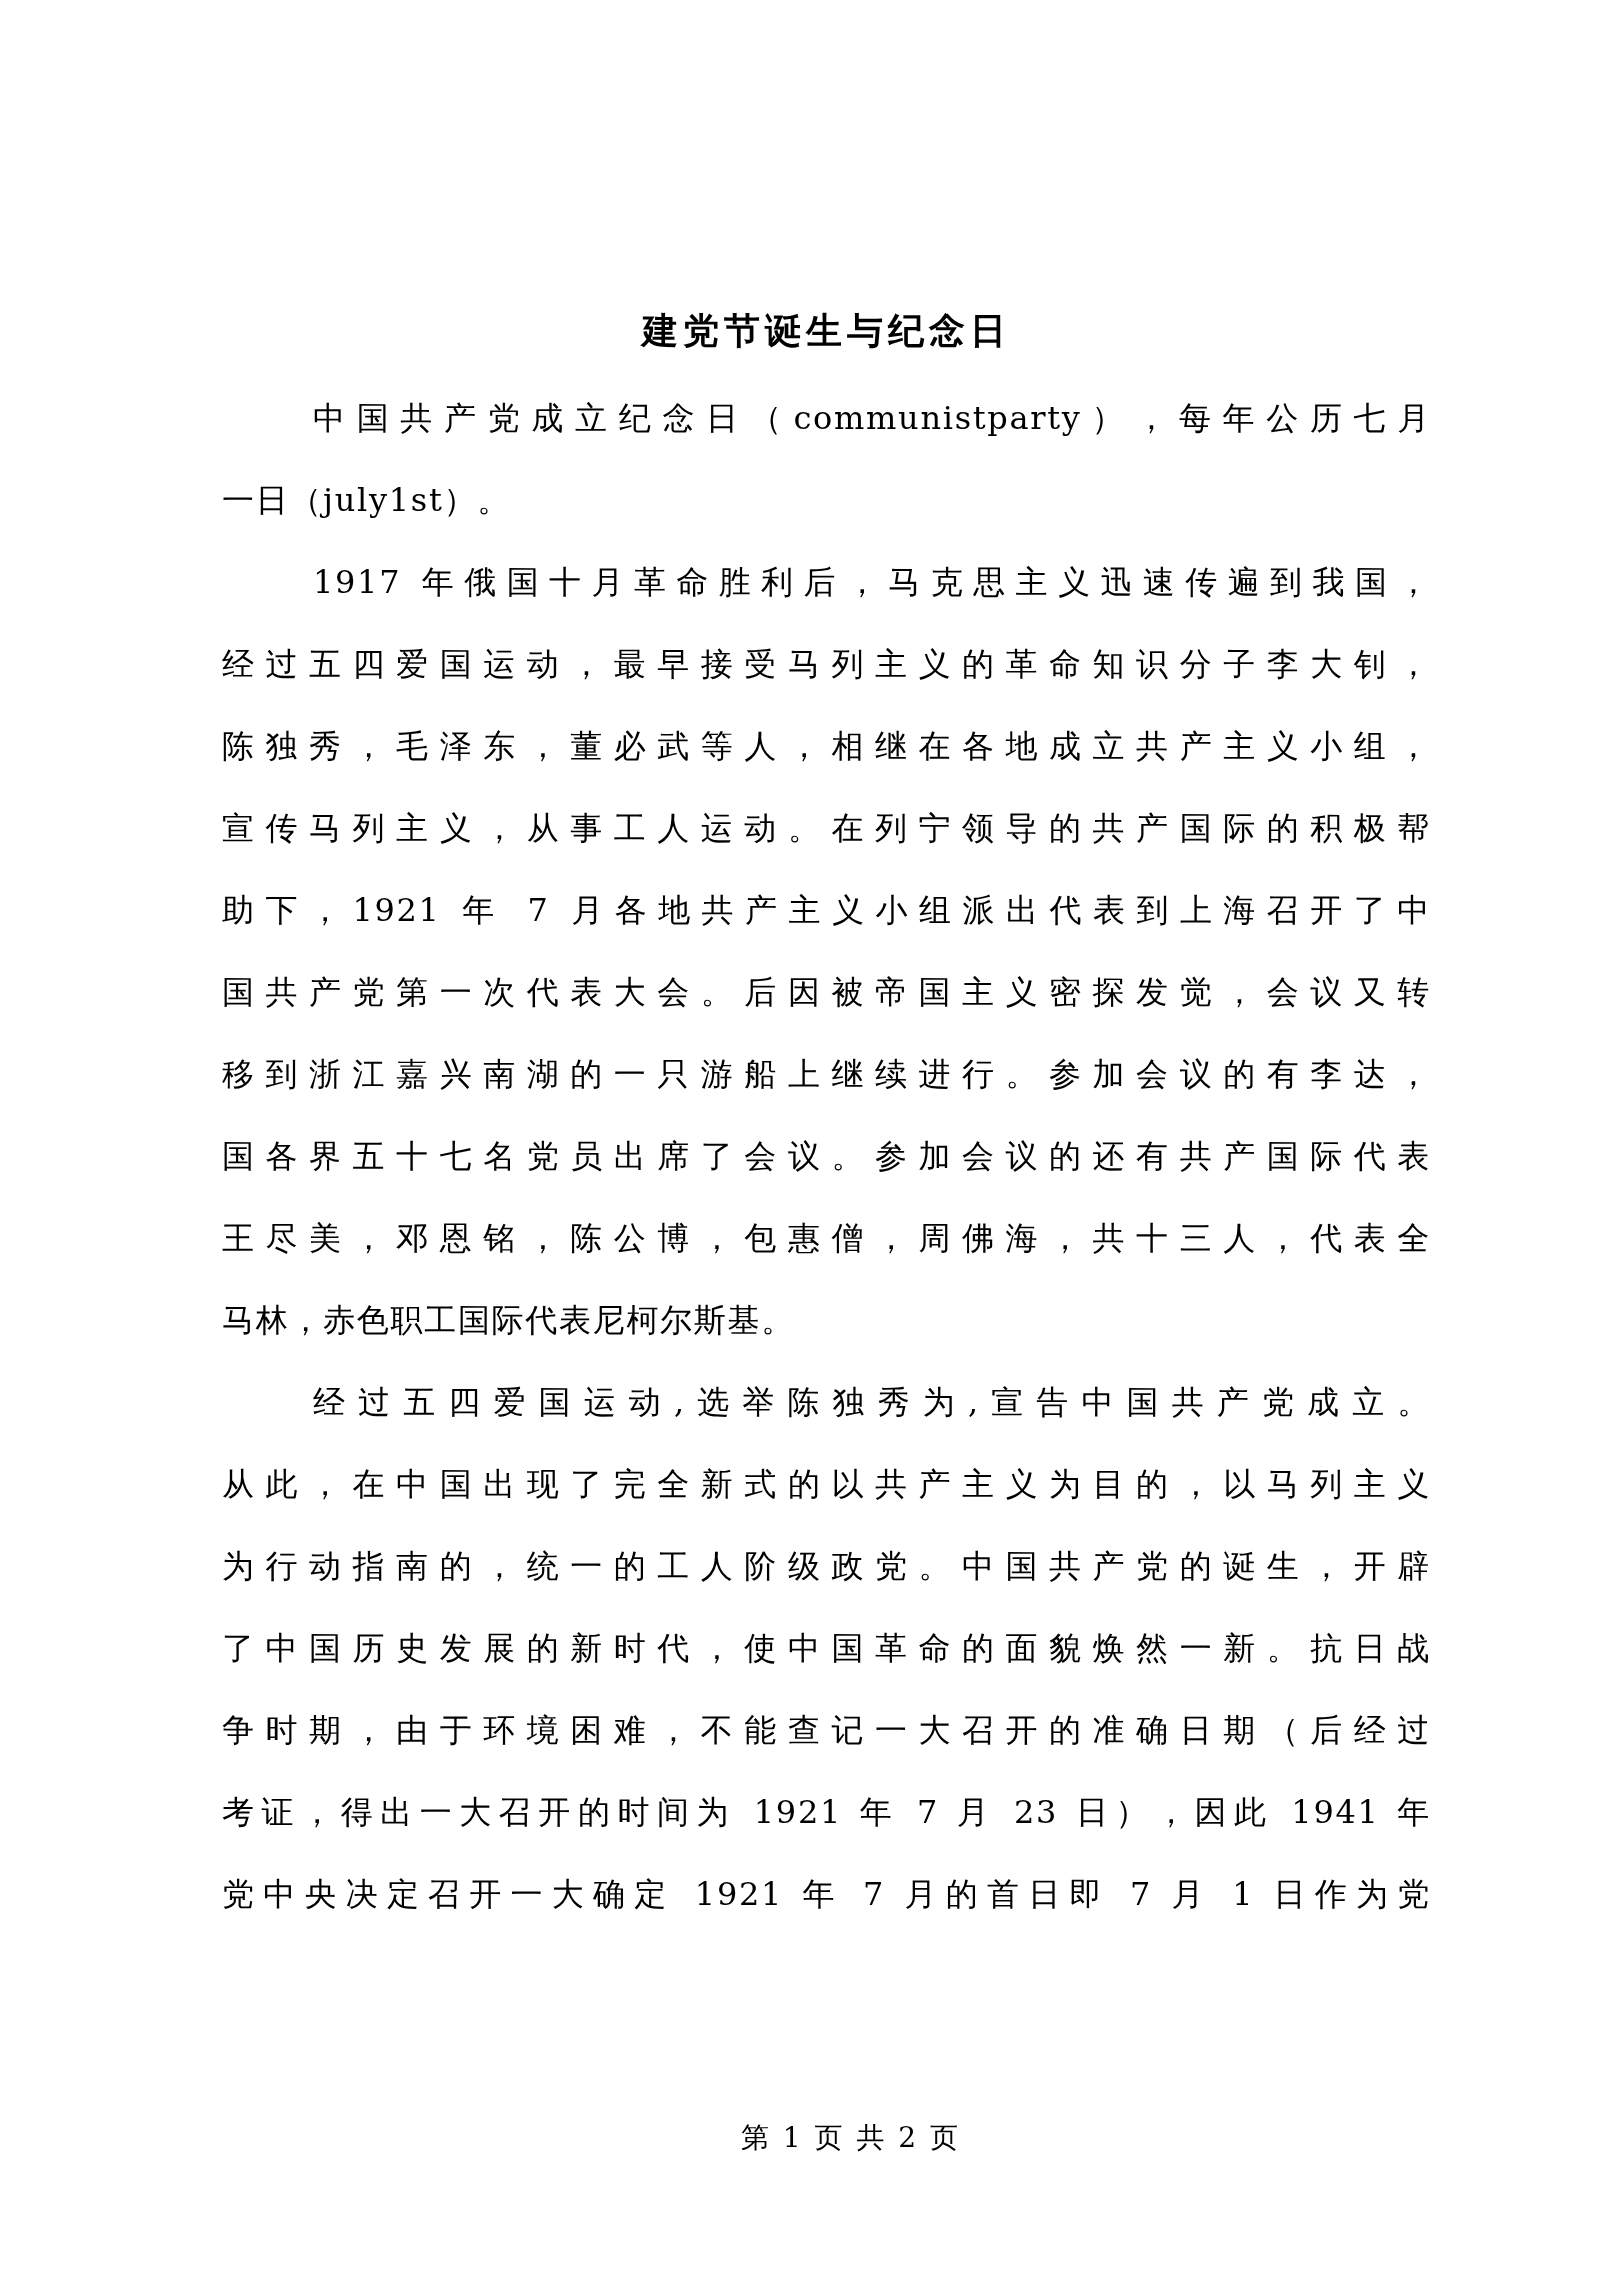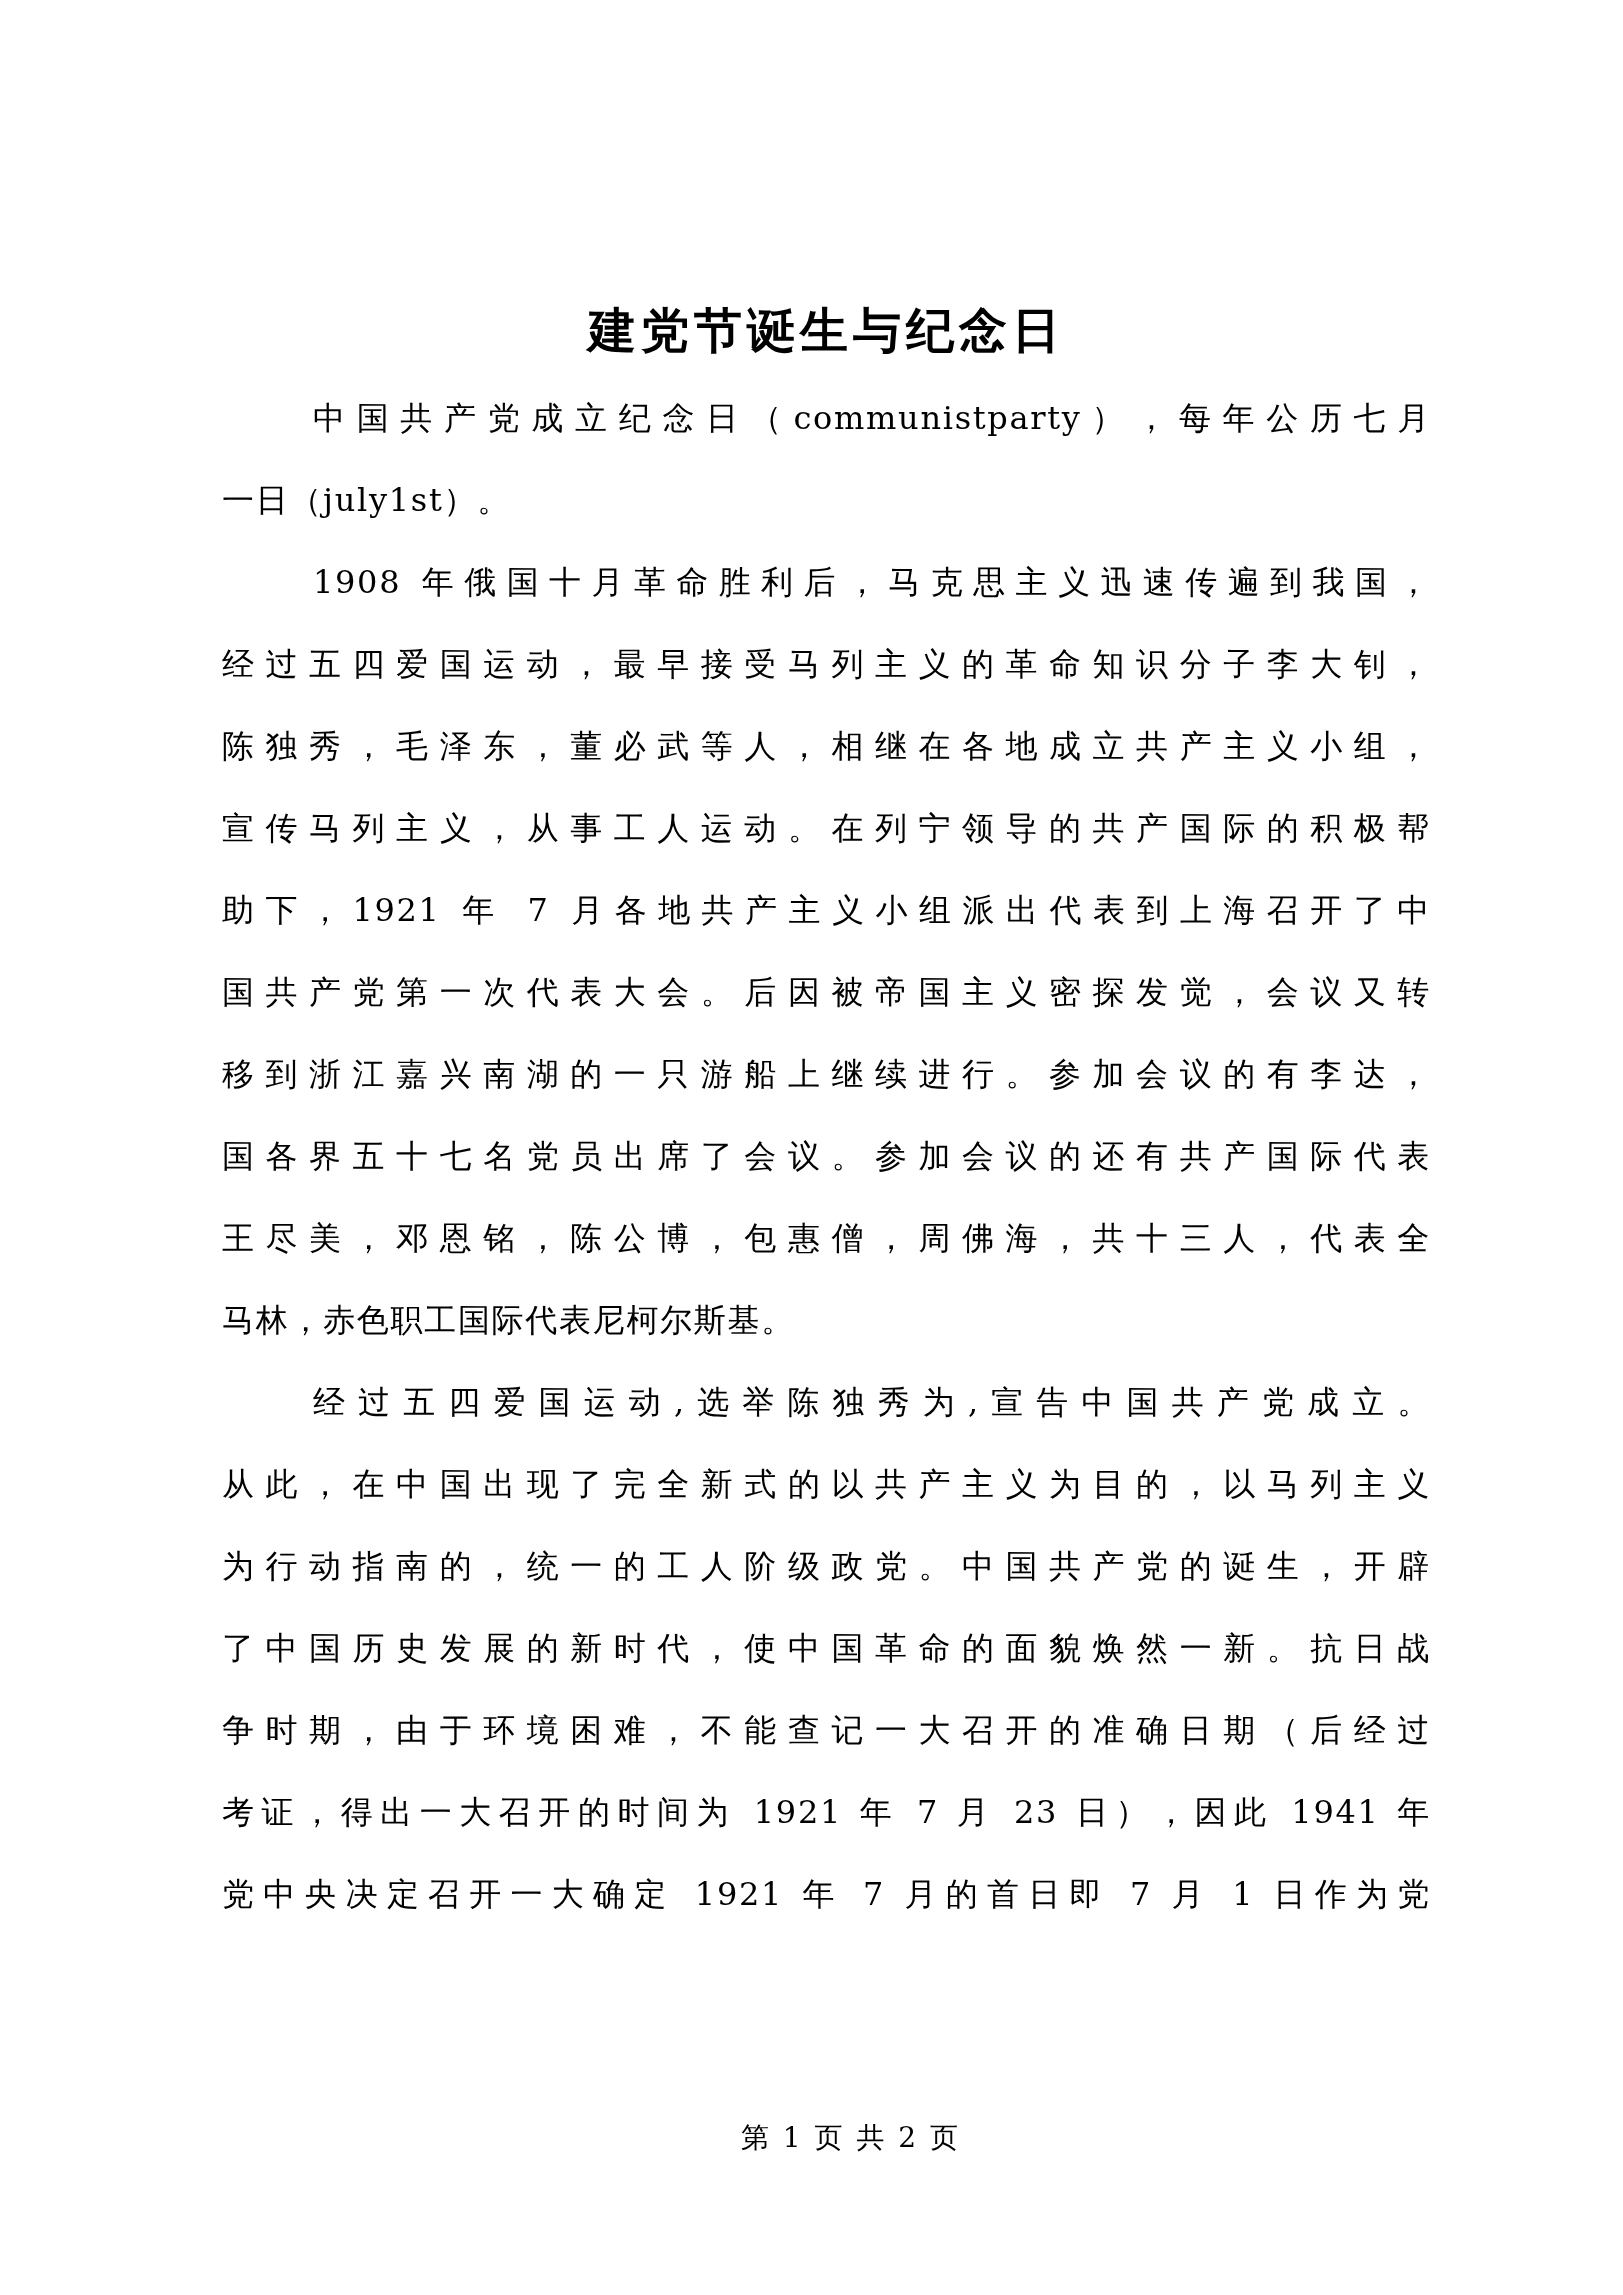--- a/index.html
+++ b/index.html
@@ -23,21 +23,21 @@
       background: #ffffff;
     }
     .title {
       position: absolute;
       left: 222px;
       width: 1209px;
       top: 291px;
       height: 78px;
       line-height: 78px;
       text-align: center;
-      font-size: 48px;
+      font-size: 36px;
       font-weight: bold;
       letter-spacing: 5px;
       white-space: nowrap;
     }
     .body-text {
       position: absolute;
       left: 222px;
       width: 1209px;
       top: 377px;
     }
@@ -80,21 +80,21 @@
   <div class="title">建党节诞生与纪念日</div>
 
   <div class="body-text">
 
     <div>
       <span class="line indent">中国共产党成立纪念日（communistparty），每年公历七月</span>
       <span class="line last">一日（july1st）。</span>
     </div>
 
     <div>
-      <span class="line indent">1908 年俄国十月革命胜利后，马克思主义迅速传遍到我国，</span>
+      <span class="line indent">1917 年俄国十月革命胜利后，马克思主义迅速传遍到我国，</span>
       <span class="line">经过五四爱国运动，最早接受马列主义的革命知识分子李大钊，</span>
       <span class="line">陈独秀，毛泽东，董必武等人，相继在各地成立共产主义小组，</span>
       <span class="line">宣传马列主义，从事工人运动。在列宁领导的共产国际的积极帮</span>
       <span class="line">助下，1921 年 7 月各地共产主义小组派出代表到上海召开了中</span>
       <span class="line">国共产党第一次代表大会。后因被帝国主义密探发觉，会议又转</span>
       <span class="line">移到浙江嘉兴南湖的一只游船上继续进行。参加会议的有李达，</span>
       <span class="line">国各界五十七名党员出席了会议。参加会议的还有共产国际代表</span>
       <span class="line">王尽美，邓恩铭，陈公博，包惠僧，周佛海，共十三人，代表全</span>
       <span class="line last">马林，赤色职工国际代表尼柯尔斯基。</span>
     </div>

